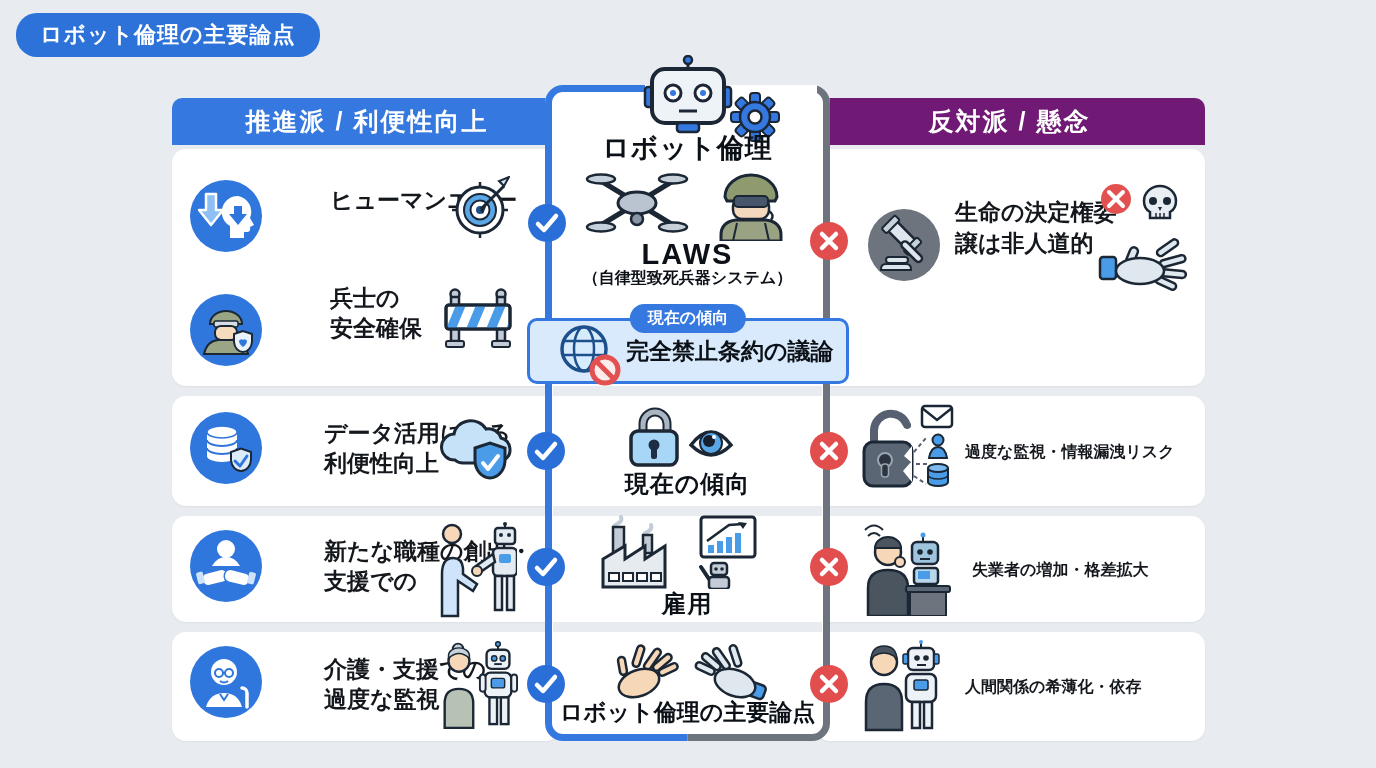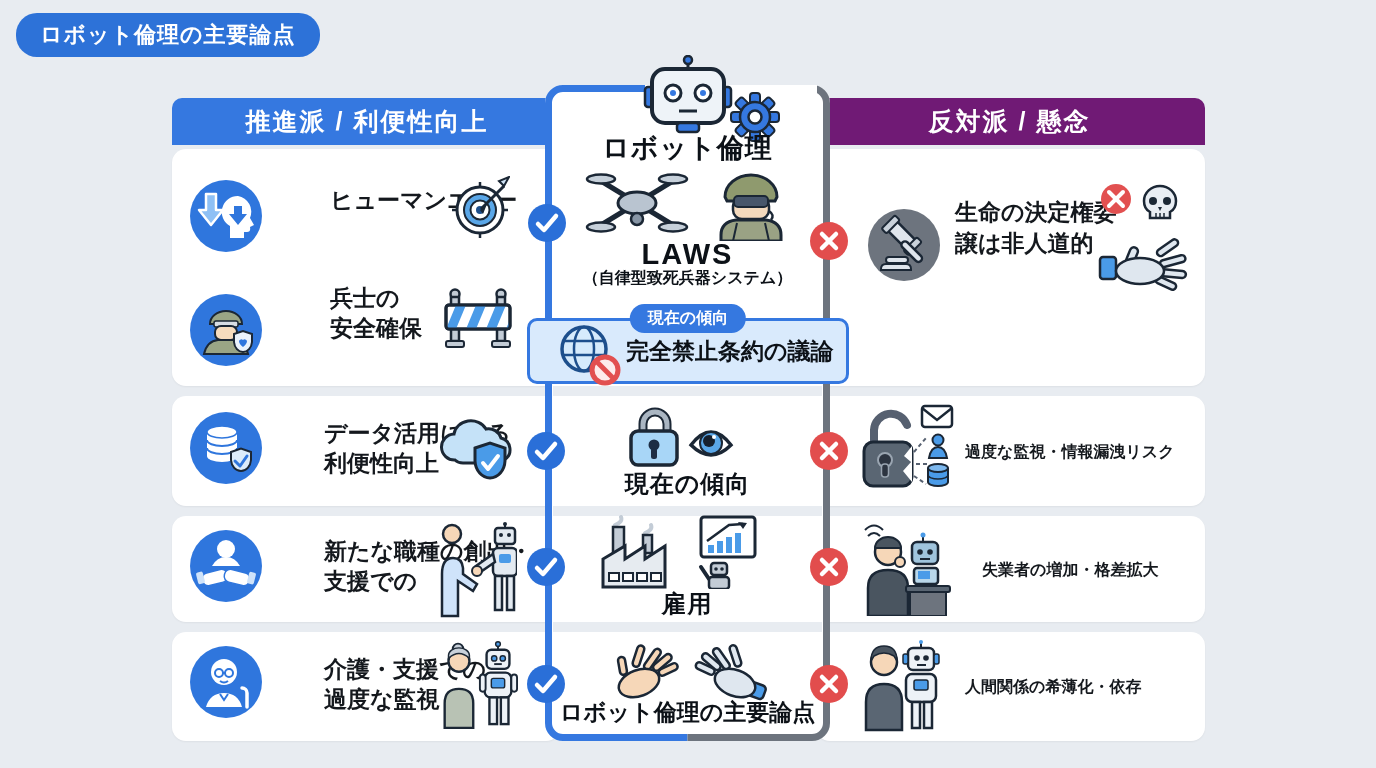--- a/index.html
+++ b/index.html
@@ -297,21 +297,21 @@
         <rect x="52" y="18" width="26" height="22" rx="5" fill="#9fc4dd" stroke="#1b2735" stroke-width="2.5"></rect>
         <circle cx="60" cy="28" r="2.8" fill="#1b2735"></circle>
           <circle cx="70" cy="28" r="2.8" fill="#1b2735"></circle>
         <line x1="60" y1="35" x2="70" y2="35" stroke="#1b2735" stroke-width="2"></line>
         <rect x="54" y="44" width="24" height="16" rx="3" fill="#b9d7ea" stroke="#1b2735" stroke-width="2.5"></rect>
         <rect x="58" y="47" width="12" height="8" fill="#4a9be8"></rect>
         <rect x="46" y="62" width="44" height="6" rx="2" fill="#5a6673" stroke="#1b2735" stroke-width="2"></rect>
         <rect x="50" y="68" width="36" height="24" fill="#6d747e" stroke="#1b2735" stroke-width="2"></rect>
       </svg>
     </div>
-    <div class="abs rlbl vcenter" style="left:166px;">
+    <div class="abs rlbl vcenter" style="left:156px;">
       <span>失業者の増加・格差拡大</span>
     </div>
   </div>
 
   <div class="abs card card-r" style="top:632px;height:109px;">
     <div class="abs" style="left:46px;top:8px;">
       <svg width="88" height="92" viewBox="0 0 88 92">
         <circle cx="22" cy="22" r="13" fill="#f6d7b8" stroke="#1b2735" stroke-width="2.5"></circle>
         <path d="M9 21 q0 -15 13 -15 q13 0 13 15 l-3 -5 q-10 -6 -20 0 z" fill="#4a5560" stroke="#1b2735" stroke-width="1.5"></path>
         <path d="M4 90 v-28 q0 -18 18 -18 q18 0 18 18 v28 z" fill="#5a6673" stroke="#1b2735" stroke-width="2.5"></path>

